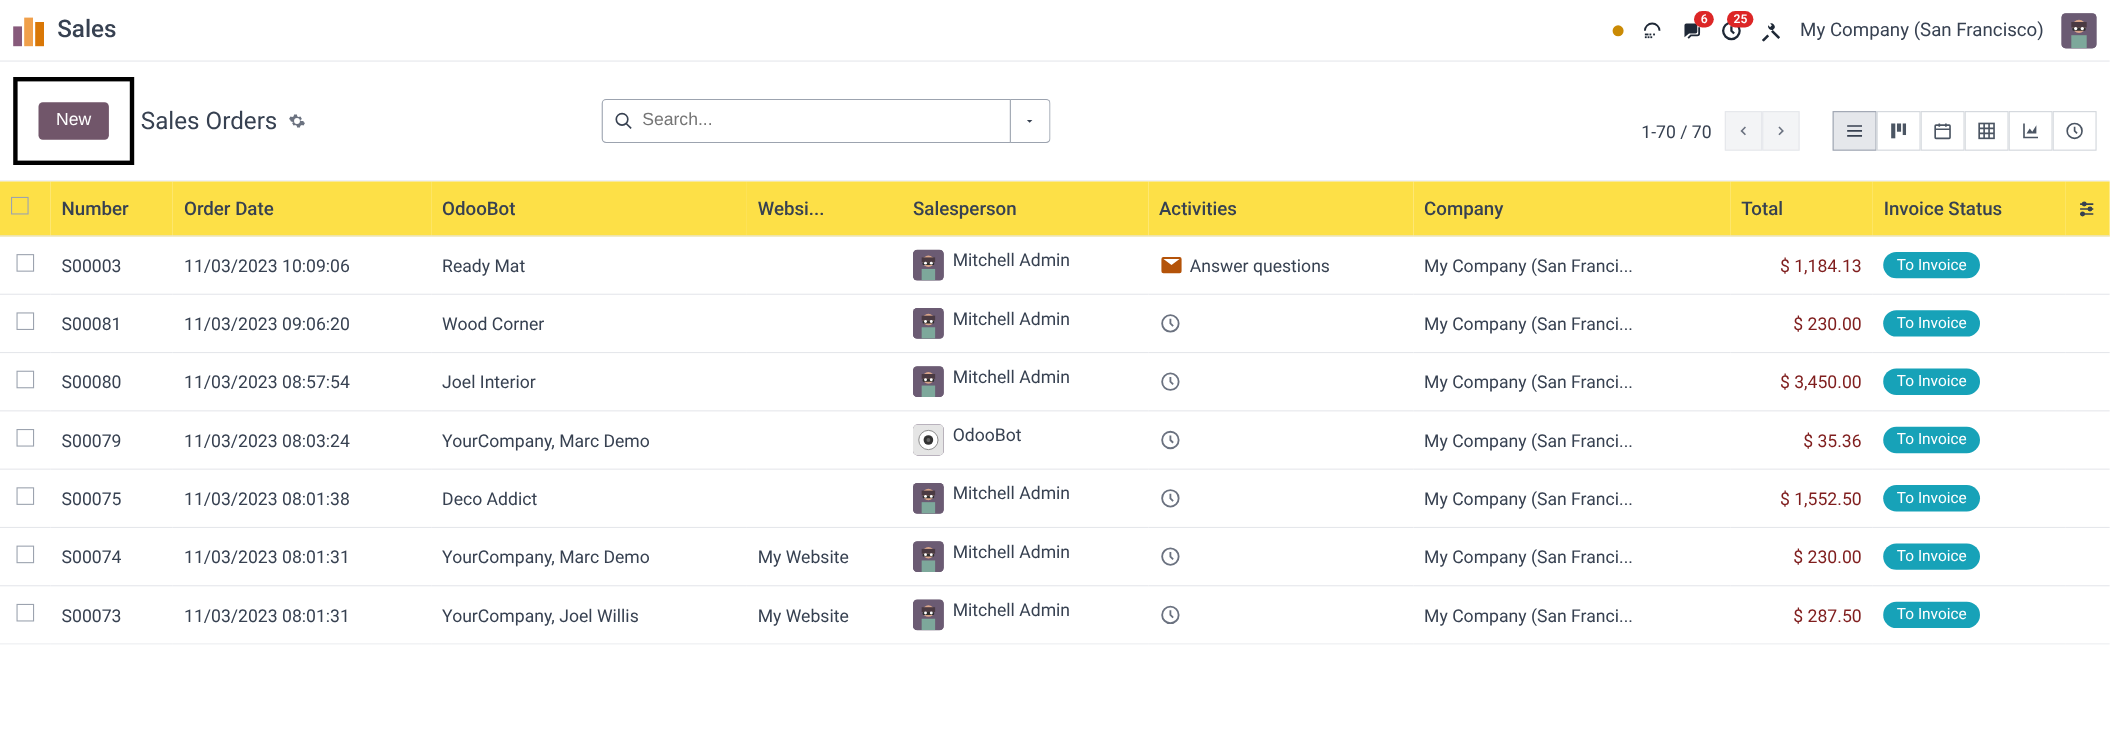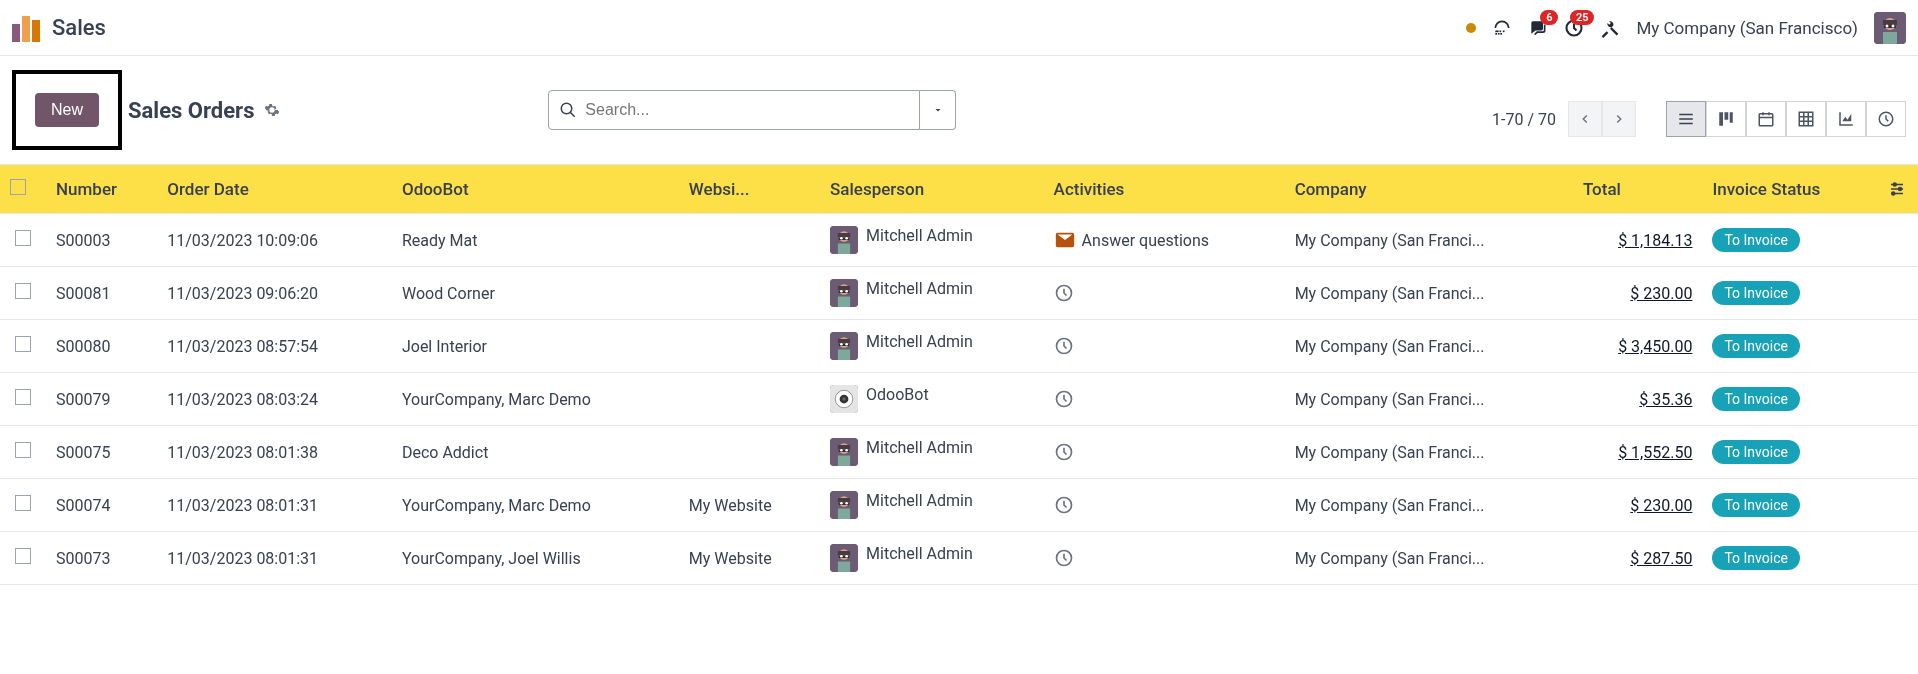--- a/index.html
+++ b/index.html
@@ -18,21 +18,21 @@
   .status-dot { width: 10px; height: 10px; background: #ca8a04; border-radius: 50%; }
   .tray-icon { width: 20px; height: 20px; display:flex; align-items:center; justify-content:center; position: relative; cursor:pointer; }
   .badge { position: absolute; top: -8px; right: -10px; background: #dc2626; color: #fff; font-size: 11px; font-weight: 600; border-radius: 10px; padding: 1px 6px; min-width: 16px; text-align:center; }
   .company-name { font-size: 17px; color: #374151; }
   .avatar { width: 32px; height: 32px; border-radius: 4px; background: #6b5b73; display:flex; align-items:center; justify-content:center; overflow:hidden; }
   
   
   .control-row { display: flex; align-items: center; padding: 14px 12px; border-bottom: 1px solid #e5e7eb; }
   .new-highlight { border: 4px solid #000; padding: 19px; display:inline-block; }
   .new-btn { background: #71566a; color: #fff; border: none; padding: 8px 16px; font-size: 16px; border-radius: 4px; cursor:pointer; }
-  .breadcrumb-title { font-size: 22px; margin-left: 6px; font-weight: bold; }
+  .breadcrumb-title { font-size: 22px; margin-left: 6px; }
   .gear-small { margin-left: 10px; color:#6b7280; cursor:pointer; }
   .search-wrap { display:flex; align-items:center; margin-left: auto; margin-right: auto; }
   .search-box { display:flex; align-items:center; border:1px solid #9ca3af; border-radius:4px 0 0 4px; width: 372px; height: 40px; padding: 0 10px; }
   .search-box input { border:none; outline:none; font-size:16px; flex:1; background:transparent; }
   .search-dd { border:1px solid #9ca3af; border-left:none; border-radius:0 4px 4px 0; width: 36px; height:40px; display:flex; align-items:center; justify-content:center; cursor:pointer; }
   .pager-wrap { display:flex; align-items:center; gap: 12px; margin-left: auto; margin-top: 18px; }
   .pager-text { font-size: 16px; }
   .pager-btns { display:flex; }
   .pg-btn { width:34px; height:36px; background:#f3f4f6; border:1px solid #e5e7eb; display:flex; align-items:center; justify-content:center; cursor:pointer; color:#6b7280; }
   .view-switcher { display:flex; margin-left: 18px; }
@@ -42,21 +42,21 @@
   
   .table { width: 100%; border-collapse: collapse; }
   .table thead tr { background: #fde047; }
   .table th { text-align: left; font-weight: 500; font-size: 17px; padding: 14px 10px; border-bottom: 1px solid #e5e7eb; color:#374151; }
   .table td { padding: 12px 10px; border-bottom: 1px solid #e5e7eb; font-size: 16px; color:#374151; vertical-align: middle; }
   .chk { width: 16px; height: 16px; border: 1.5px solid #9ca3af; display:inline-block; cursor:pointer; }
   .col-chk { width: 46px; text-align:center; }
   .col-total { text-align: right; }
   .salesperson-cell { display:flex; align-items:flex-start; gap: 8px; }
   .sp-avatar { width: 28px; height: 28px; border-radius: 4px; background:#6b5b73; display:flex; align-items:center; justify-content:center; overflow:hidden;}
-  .total-val { color: #0f172a; font-weight: 400; font-variant-numeric: tabular-nums; text-decoration: underline;}
+  .total-val { color: #7f1d1d; font-weight: 400; font-variant-numeric: tabular-nums;}
   .status-badge { display:inline-block; background:#17a2b8; color:#fff; padding:4px 12px; border-radius: 12px; font-size:14px; }
   .activity-cell { display:flex; align-items:center; gap:6px; }
   .th-right { text-align:right; }
   .opt-col { width: 40px; text-align:center; }
 
   svg { display:block; }
 </style>
 </head>
 <body>
 

